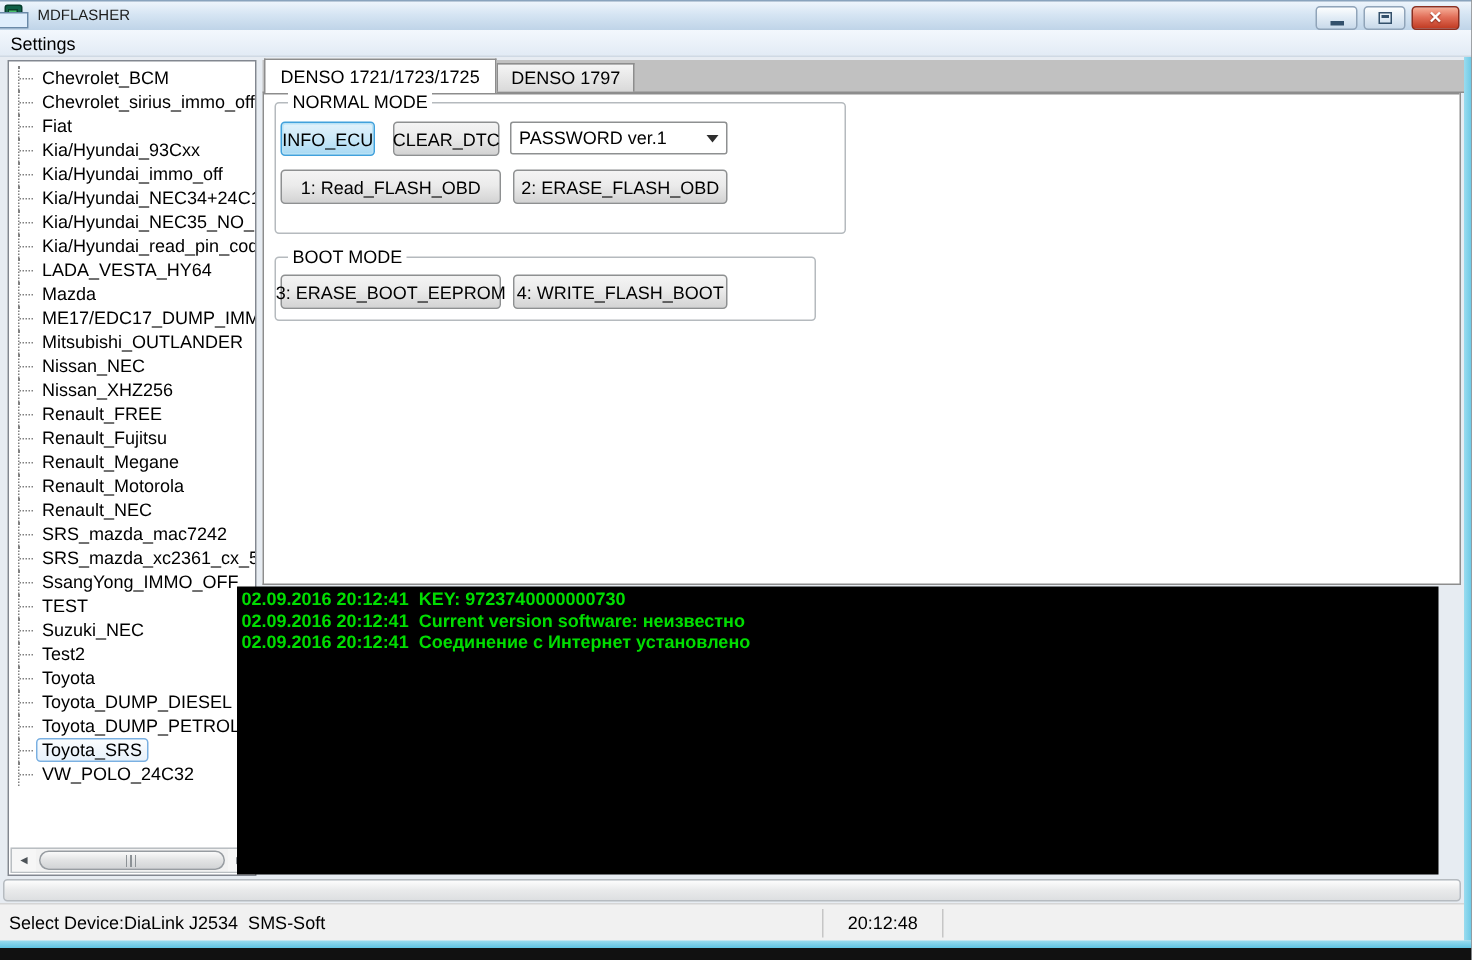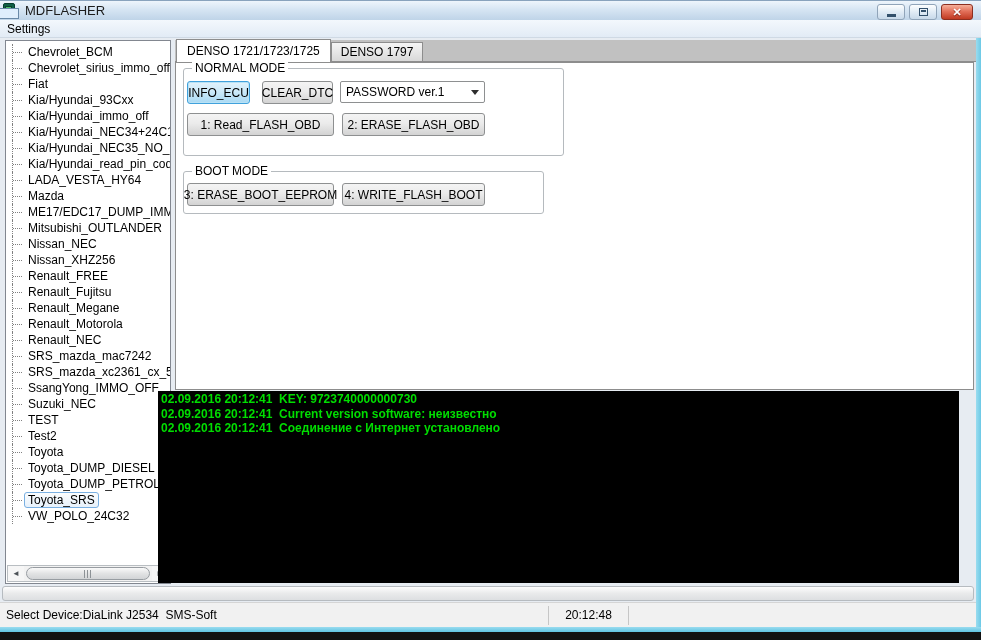--- a/index.html
+++ b/index.html
@@ -11,21 +11,21 @@
   
   .titlebar{
     position:absolute;left:0;top:0;width:981px;height:20px;
     background:linear-gradient(#eef5fc,#d6e5f3 45%,#bfd4e8);
     border-top:1px solid #89a3bd;display:flex;align-items:center;padding-left:3px;
   }
   .app-icon{width:16px;height:15px;position:relative;flex:0 0 auto;}
   .app-icon .chip{position:absolute;left:0;top:0;width:12px;height:15px;background:#0f5f46;border:1px solid #063d2c;border-radius:2px;}
   .app-icon .scr{position:absolute;left:2px;top:3px;width:7px;height:8px;background:#49c06a;border:1px solid #0b3f2d;}
   .app-icon .tab{position:absolute;right:0;top:2px;width:4px;height:11px;background:#dfeefc;border:1px solid #6a8aa8;}
-  .title-text{margin-left:6px;font-size:13px;color:#1c1c1c;}
+  .title-text{margin-left:6px;font-size:10px;color:#1c1c1c;}
   .win-controls{position:absolute;right:8px;top:3px;display:flex;gap:4px;}
   .win-btn{
     width:28px;height:16px;border:1px solid #90a4b9;border-radius:3px;
     background:linear-gradient(#fdfefe,#e3edf6 45%,#c8d9ea);
     display:flex;align-items:center;justify-content:center;cursor:default;
   }
   .win-btn.close{width:32px;border-color:#8c2f20;background:linear-gradient(#f6b09a,#e2705a 45%,#c03a22);}
   .glyph-min{width:9px;height:3px;background:#33506b;margin-top:6px;}
   .glyph-max{width:9px;height:8px;border:1px solid #33506b;background:transparent;position:relative;}
   .glyph-max::after{content:"";position:absolute;left:1px;right:1px;top:1px;height:2px;background:#33506b;}
@@ -244,25 +244,25 @@
         <div class="tree-row">
           <span class="joint"></span>
           <span class="tree-label">SRS_mazda_xc2361_cx_5</span>
         </div>
         <div class="tree-row">
           <span class="joint"></span>
           <span class="tree-label">SsangYong_IMMO_OFF</span>
         </div>
         <div class="tree-row">
           <span class="joint"></span>
+          <span class="tree-label">TEST</span>
+        </div>
+        <div class="tree-row">
+          <span class="joint"></span>
           <span class="tree-label">Suzuki_NEC</span>
-        </div>
-        <div class="tree-row">
-          <span class="joint"></span>
-          <span class="tree-label">TEST</span>
         </div>
         <div class="tree-row">
           <span class="joint"></span>
           <span class="tree-label">Test2</span>
         </div>
         <div class="tree-row">
           <span class="joint"></span>
           <span class="tree-label">Toyota</span>
         </div>
         <div class="tree-row">

